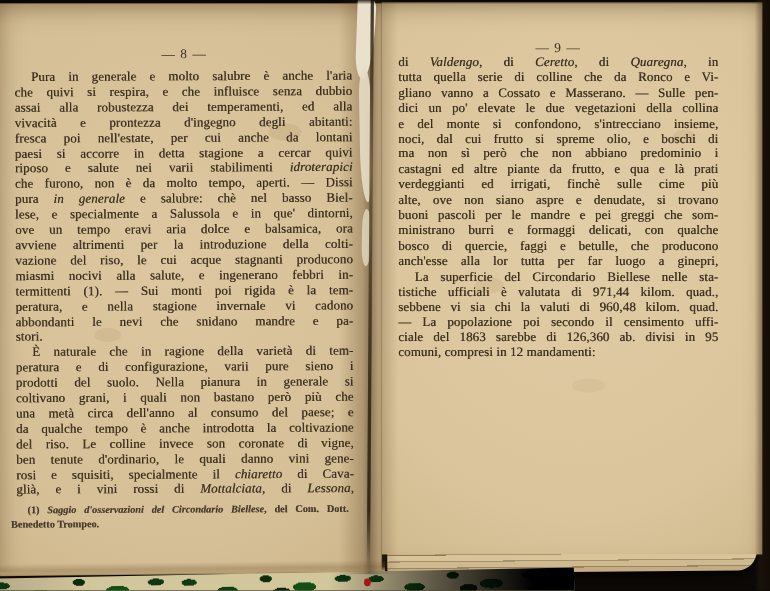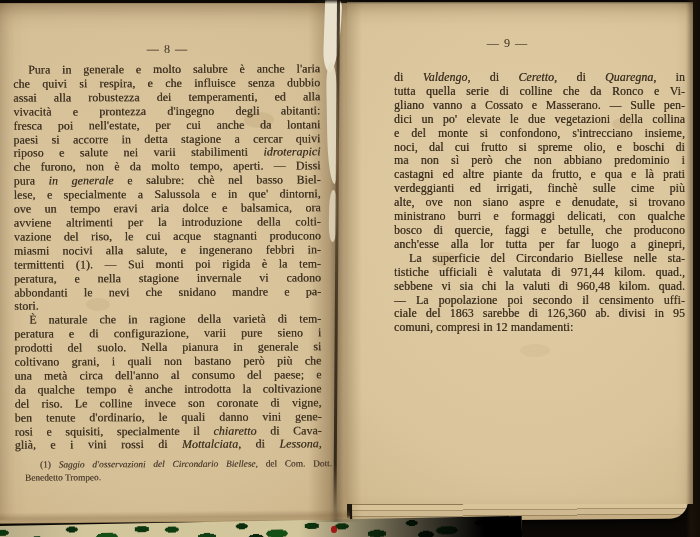--- a/index.html
+++ b/index.html
@@ -61,23 +61,23 @@
   
   .spot{position:absolute;border-radius:50%;pointer-events:none;}
 
   
   .phead{position:absolute;text-align:center;font-size:12.2px;color:#3c2f1f;letter-spacing:1px;}
   .phead-left{left:14px;width:307px;top:42px;transform:rotate(-.25deg);}
   .phead-right{left:362px;width:291px;top:36px;}
   .tcol{position:absolute;font-size:11.8px;line-height:13.9px;color:#3b2e1e;
     text-shadow:.35px 0 0 rgba(59,46,30,.7);letter-spacing:.1px;}
   .tcol-left{left:14px;top:63px;width:307px;transform:rotate(-.25deg);}
-  .tcol-right{left:362px;top:71px;width:291px;margin-left:32px;}
-  .fnote{position:absolute;left:25px;top:458px;width:307px;font-size:9.3px;line-height:12.8px;
-    color:#483a2b;transform:rotate(-.25deg);text-shadow:.3px 0 0 rgba(72,58,43,.6);}
+  .tcol-right{left:362px;top:50px;width:291px;}
+  .fnote{position:absolute;left:10px;top:458px;width:307px;font-size:9.3px;line-height:12.8px;
+    color:#483a2b;transform:rotate(-.25deg);text-shadow:.3px 0 0 rgba(72,58,43,.6);font-weight:bold;}
   .tline{text-align:justify;text-align-last:justify;}
   .tline.nj{text-align-last:left;}
   .tline.ind{text-indent:15px;}
   .it{font-style:italic;}
 </style>
 </head>
 <body>
 
 <div id="scene">
 
@@ -143,20 +143,21 @@
       <div class="tline"><span>di </span><span class="it">Valdengo</span><span>, di </span><span class="it">Ceretto</span><span>, di </span><span class="it">Quaregna</span><span>, in</span></div>
       <div class="tline"><span>tutta quella serie di colline che da Ronco e Vi-</span></div>
       <div class="tline"><span>gliano vanno a Cossato e Masserano. — Sulle pen-</span></div>
       <div class="tline"><span>dici un po' elevate le due vegetazioni della collina</span></div>
       <div class="tline"><span>e del monte si confondono, s'intrecciano insieme,</span></div>
       <div class="tline"><span>noci, dal cui frutto si spreme olio, e boschi di</span></div>
       <div class="tline"><span>ma non sì però che non abbiano predominio i</span></div>
       <div class="tline"><span>castagni ed altre piante da frutto, e qua e là prati</span></div>
       <div class="tline"><span>verdeggianti ed irrigati, finchè sulle cime più</span></div>
       <div class="tline"><span>alte, ove non siano aspre e denudate, si trovano</span></div>
+      <div class="tline"><span>buoni pascoli per le mandre e pei greggi che som-</span></div>
       <div class="tline"><span>ministrano burri e formaggi delicati, con qualche</span></div>
       <div class="tline"><span>bosco di quercie, faggi e betulle, che producono</span></div>
       <div class="tline"><span>anch'esse alla lor tutta per far luogo a ginepri,</span></div>
       <div class="tline ind"><span>La superficie del Circondario Biellese nelle sta-</span></div>
       <div class="tline"><span>tistiche ufficiali è valutata di 971,44 kilom. quad.,</span></div>
       <div class="tline"><span>sebbene vi sia chi la valuti di 960,48 kilom. quad.</span></div>
       <div class="tline"><span>— La popolazione poi secondo il censimento uffi-</span></div>
       <div class="tline"><span>ciale del 1863 sarebbe di 126,360 ab. divisi in 95</span></div>
       <div class="tline nj"><span>comuni, compresi in 12 mandamenti:</span></div>
     </div>

